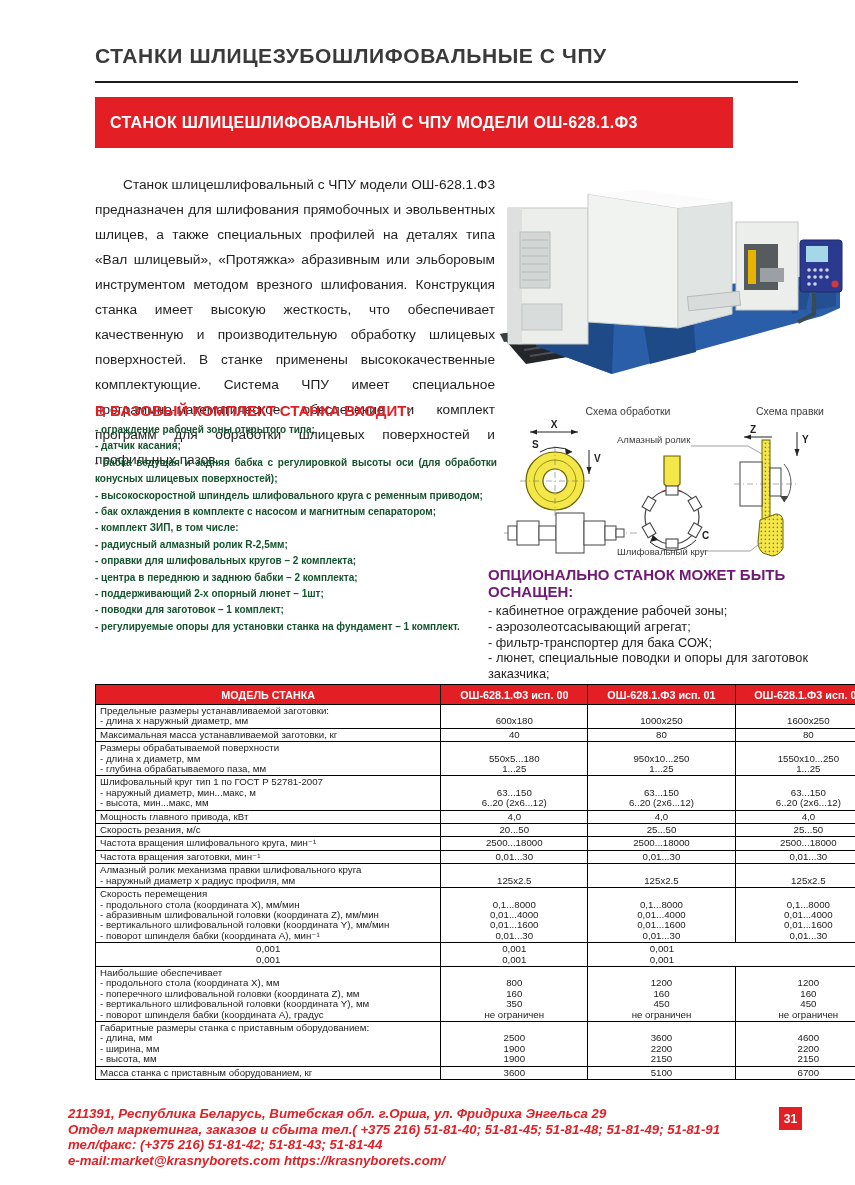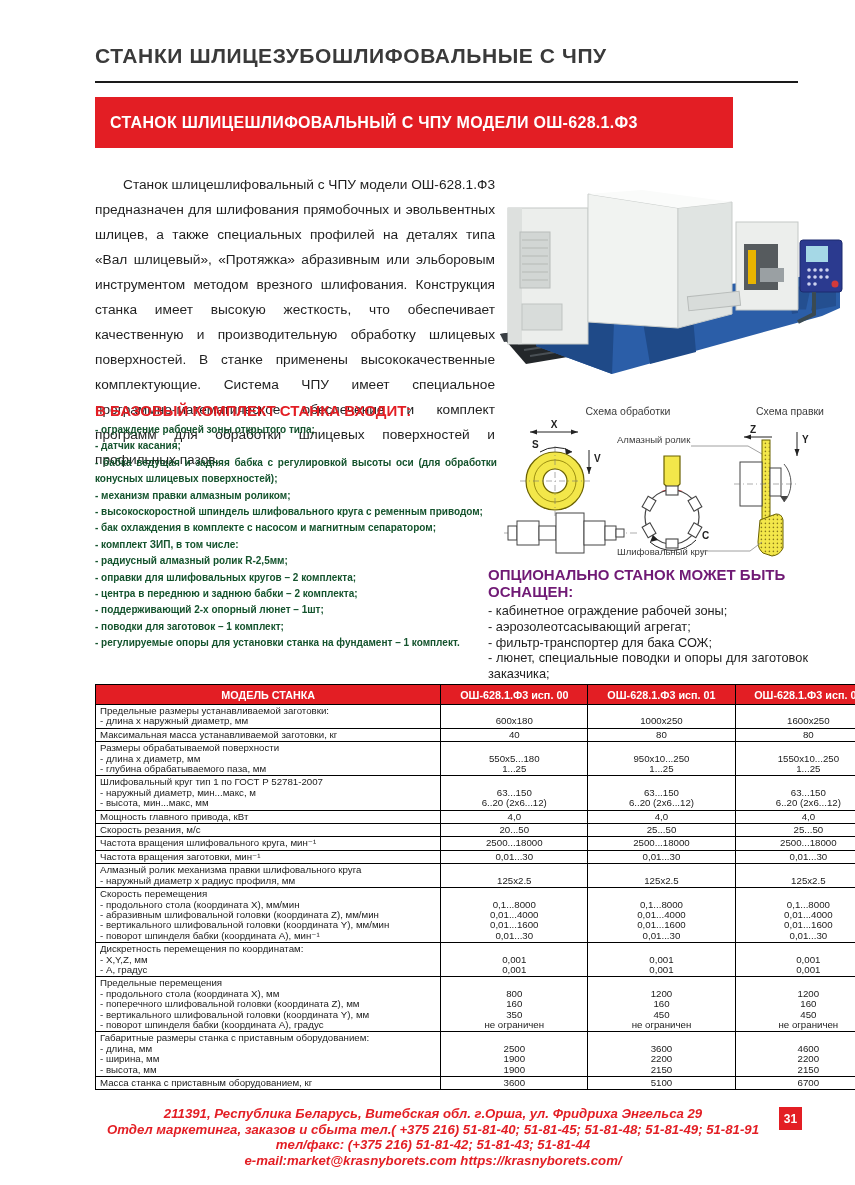--- a/index.html
+++ b/index.html
@@ -40,21 +40,21 @@
   .t-head .hcell:last-child{ border-right:none; }
   .t-row{ display:grid; grid-template-columns:44% 18.7% 18.8% 18.5%; border-top:1px solid #000; }
   .t-row .cell{ border-right:1px solid #000; padding:1px 0; }
   .t-row .cell:last-child{ border-right:none; }
   .t-row .label-cell{ padding-left:4px; padding-right:3px; }
   .t-row .line{ font-size:9.7px; line-height:10.4px; white-space:nowrap; overflow:hidden; }
   .t-row .value-cell{ display:flex; flex-direction:column; justify-content:flex-end; }
   .t-row .value-cell .line{ text-align:center; }
   
   .footer{ position:absolute; left:68px; top:1106px; width:730px;
-    font-size:13.2px; line-height:15.6px; font-weight:bold; font-style:italic;text-align:center; }
+    font-size:13.2px; line-height:15.6px; font-weight:bold; font-style:italic; }
   .page-num{ position:absolute; left:779px; top:1107px; width:23px; height:23px;
     color:#fff; font-size:12px; font-weight:bold; display:flex; align-items:center; justify-content:center; }
 </style>
 </head>
 <body>
 
 <div id="page">
 
   <div class="hdr-title">СТАНКИ ШЛИЦЕЗУБОШЛИФОВАЛЬНЫЕ С ЧПУ</div>
   <div class="hdr-rule"></div>
@@ -125,21 +125,20 @@
       <path d="M322,136 L322,158 L306,166" fill="none" stroke="#3a4a52" stroke-width="4"></path>
     </svg>
   </div>
 
   <div class="base-kit">
     <div class="red-heading" style="color: rgb(227, 30, 36);">В БАЗОВЫЙ КОМПЛЕКТ СТАНКА ВХОДИТ:</div>
     <div>
         <div class="kit-item">- ограждение рабочей зоны открытого типа;</div>
         <div class="kit-item">- датчик касания;</div>
         <div class="kit-item">- бабка ведущая и задняя бабка с регулировкой высоты оси (для обработки конусных шлицевых поверхностей);</div>
-        <div class="kit-item">- механизм правки алмазным роликом;</div>
         <div class="kit-item">- высокоскоростной шпиндель шлифовального круга с ременным приводом;</div>
         <div class="kit-item">- бак охлаждения в комплекте с насосом и магнитным сепаратором;</div>
         <div class="kit-item">- комплект ЗИП, в том числе:</div>
         <div class="kit-item">- радиусный алмазный ролик R-2,5мм;</div>
         <div class="kit-item">- оправки для шлифовальных кругов – 2 комплекта;</div>
         <div class="kit-item">- центра в переднюю и заднюю бабки – 2 комплекта;</div>
         <div class="kit-item">- поддерживающий 2-х опорный люнет – 1шт;</div>
         <div class="kit-item">- поводки для заготовок – 1 комплект;</div>
         <div class="kit-item">- регулируемые опоры для установки станка на фундамент – 1 комплект.</div>
       </div>
@@ -419,41 +418,36 @@
             <div class="line">0,01...30</div>
           </div>
           <div class="cell value-cell">
             <div class="line">0,1...8000</div>
             <div class="line">0,01...4000</div>
             <div class="line">0,01...1600</div>
             <div class="line">0,01...30</div>
           </div>
         </div>
         <div class="t-row">
-          <div class="cell label-cell">
-            <div class="line">Дискретность перемещения по координатам:</div>
-            <div class="line">- X,Y,Z, мм</div>
-            <div class="line">- А, градус</div>
-          </div>
           <div class="cell value-cell">
             <div class="line">0,001</div>
             <div class="line">0,001</div>
           </div>
           <div class="cell value-cell">
             <div class="line">0,001</div>
             <div class="line">0,001</div>
           </div>
           <div class="cell value-cell">
             <div class="line">0,001</div>
             <div class="line">0,001</div>
           </div>
         </div>
         <div class="t-row">
           <div class="cell label-cell">
-            <div class="line">Предельные перемещения</div>
+            <div class="line">Наибольшие обеспечивает</div>
             <div class="line">- продольного стола (координата X), мм</div>
             <div class="line">- поперечного шлифовальной головки (координата  Z), мм</div>
             <div class="line">- вертикального шлифовальной головки (координата Y), мм</div>
             <div class="line">- поворот шпинделя бабки (координата  А), градус</div>
           </div>
           <div class="cell value-cell">
             <div class="line">800</div>
             <div class="line">160</div>
             <div class="line">350</div>
             <div class="line">не ограничен</div>

